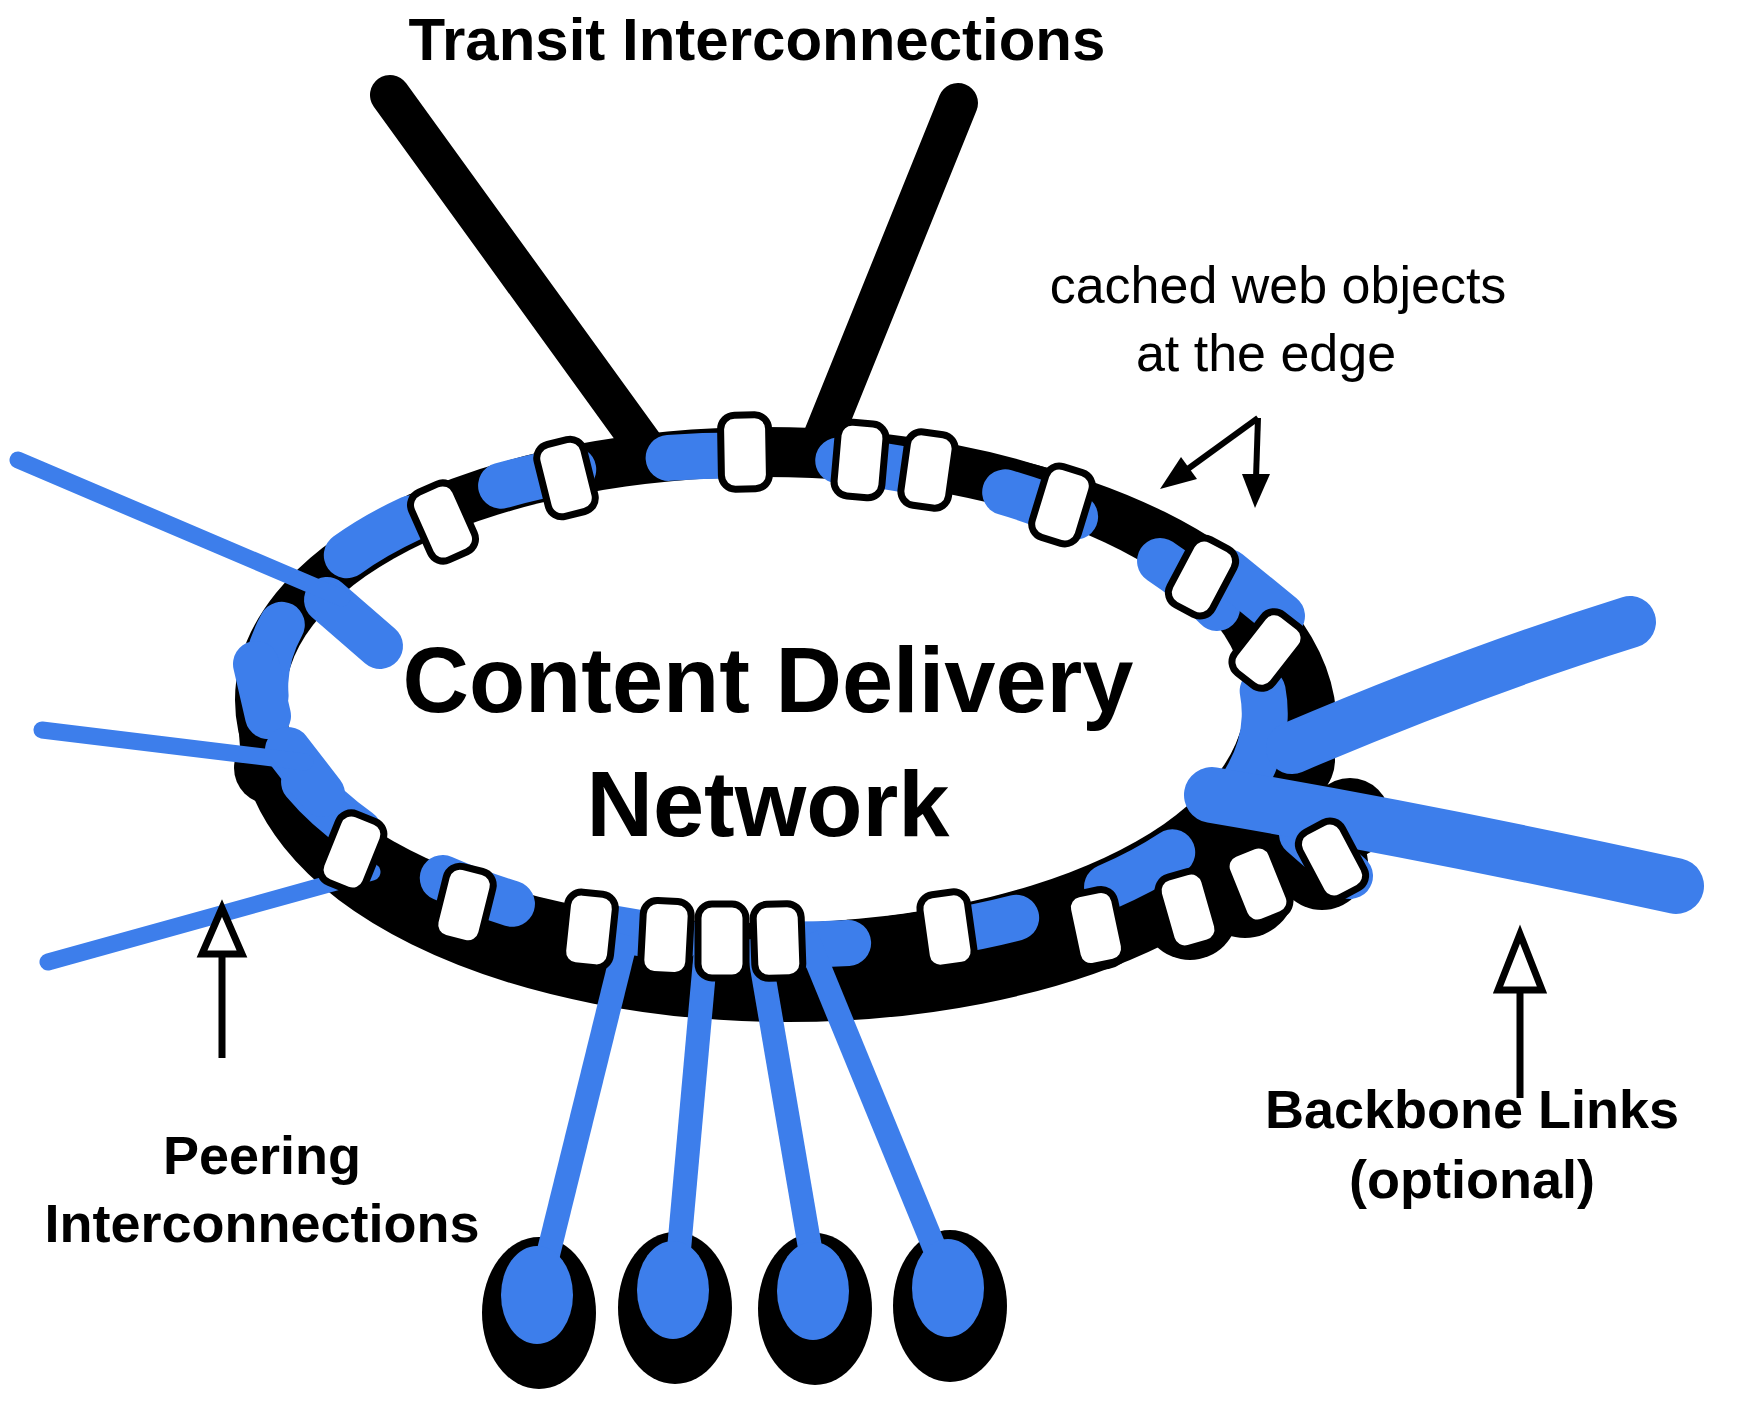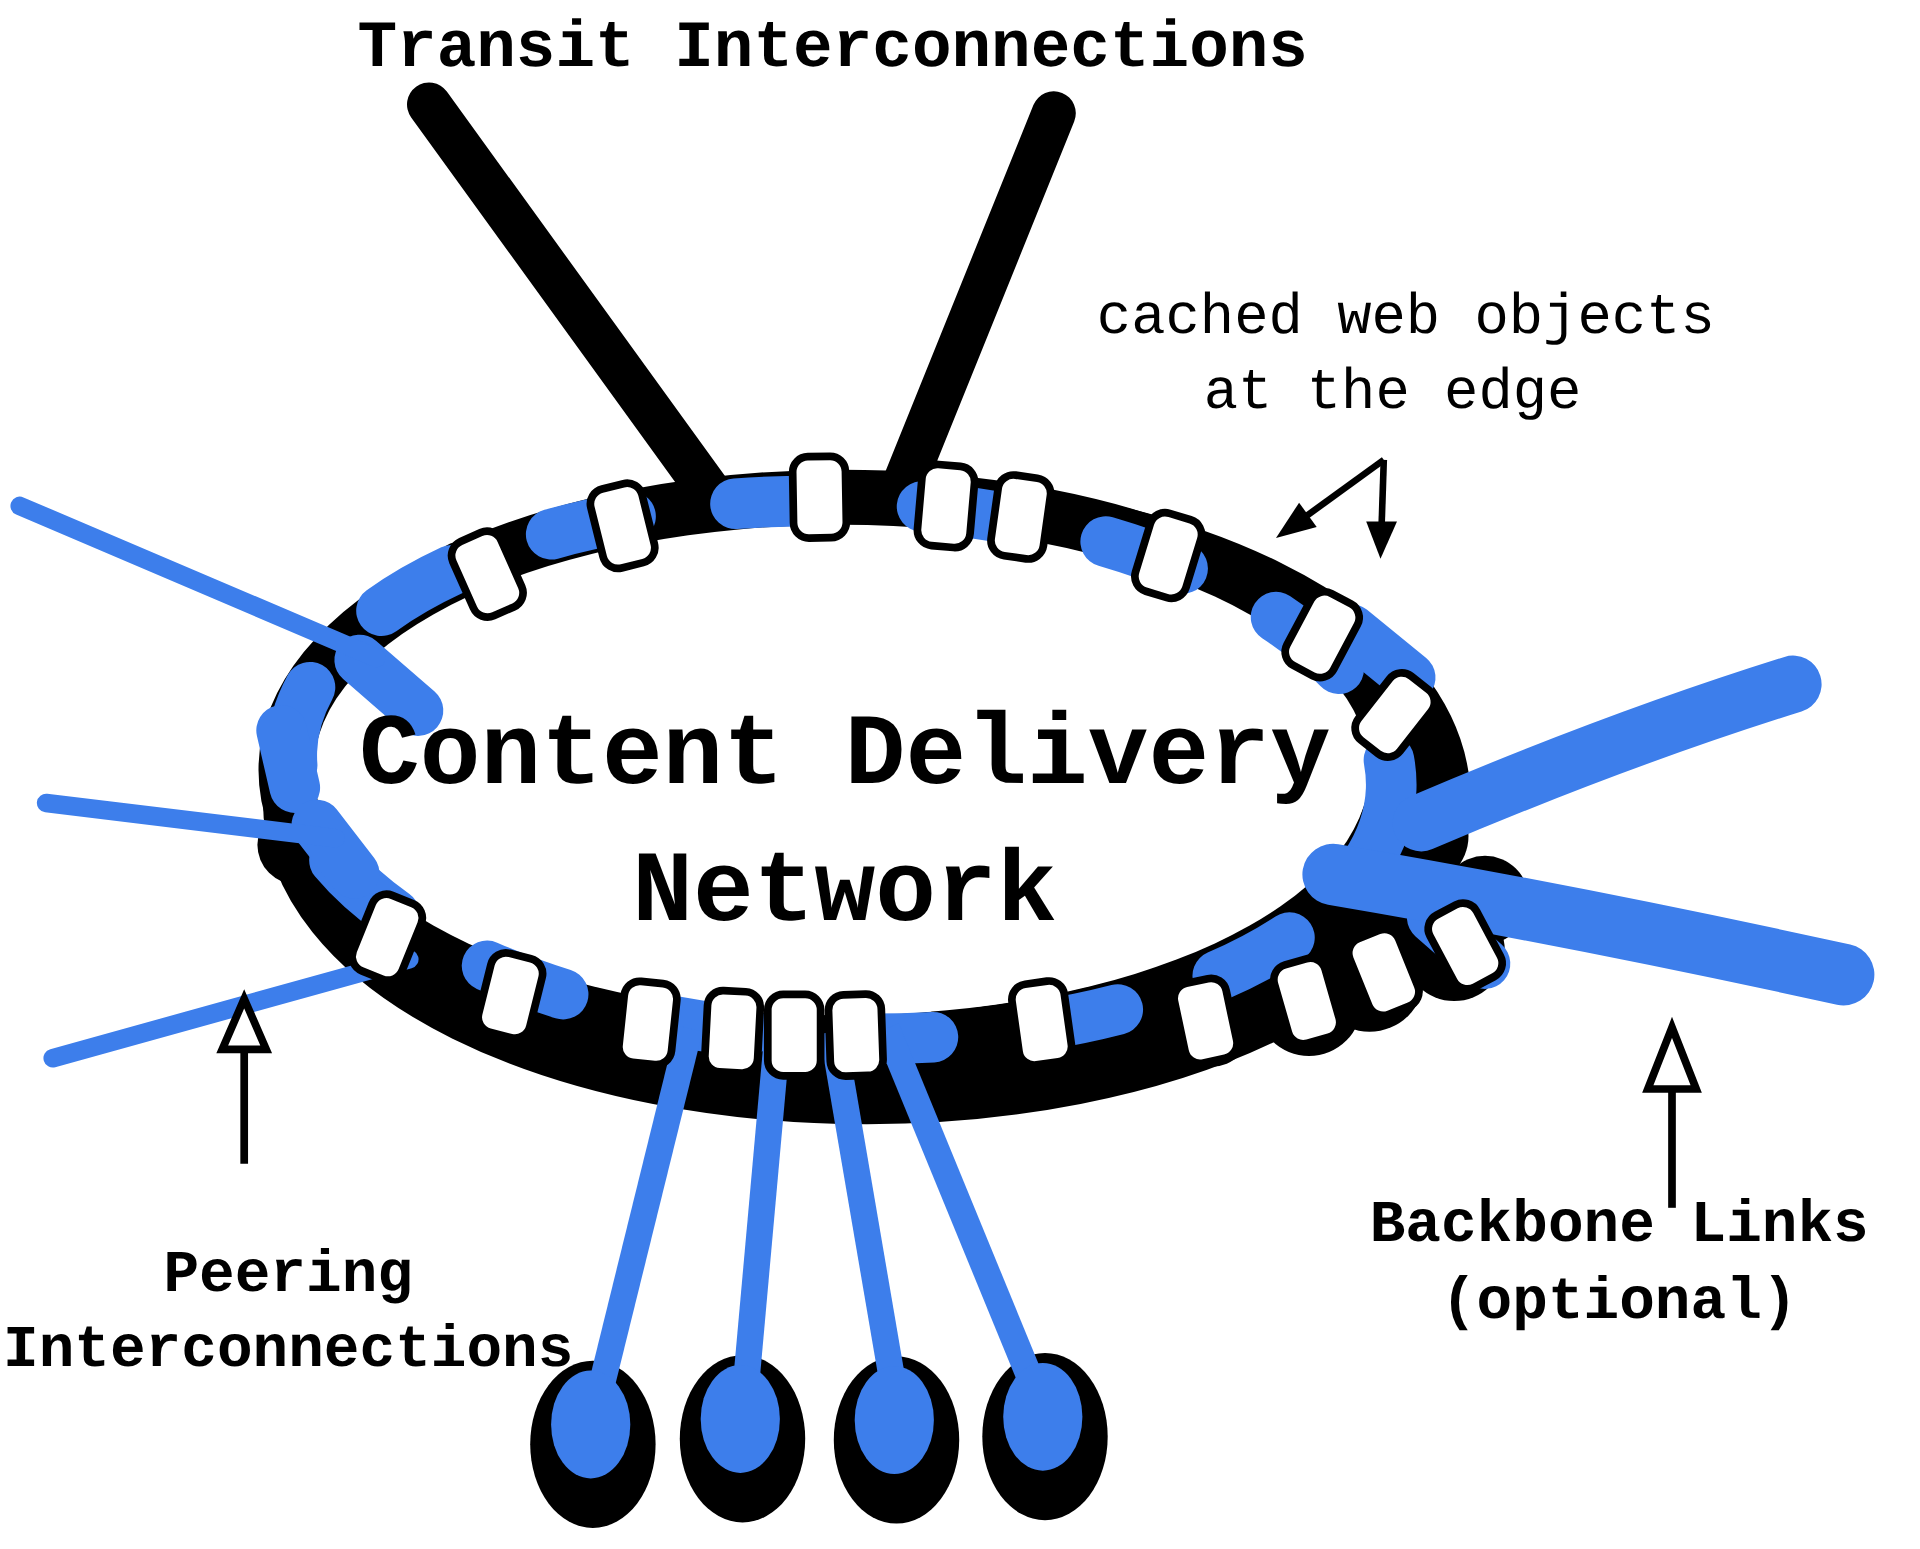--- a/index.html
+++ b/index.html
@@ -1,17 +1,17 @@
 <!DOCTYPE html>
 <html><head>
 <meta charset="utf-8">
 <style>
   html,body{margin:0;padding:0;background:#fff;}
   .stage{position:relative;width:1745px;height:1408px;background:#fff;overflow:hidden;
-         font-family:Liberation Mono, monospace;}
+         font-family:Liberation Sans, sans-serif;}
   svg{position:absolute;left:0;top:0;}
   text{fill:currentColor;}
   .t-bold{font-weight:700;}
   .t-reg{font-weight:400;}
 </style>
 </head>
 <body>
 
 <div class="stage">
 <svg width="1745" height="1408" viewBox="0 0 1745 1408">

